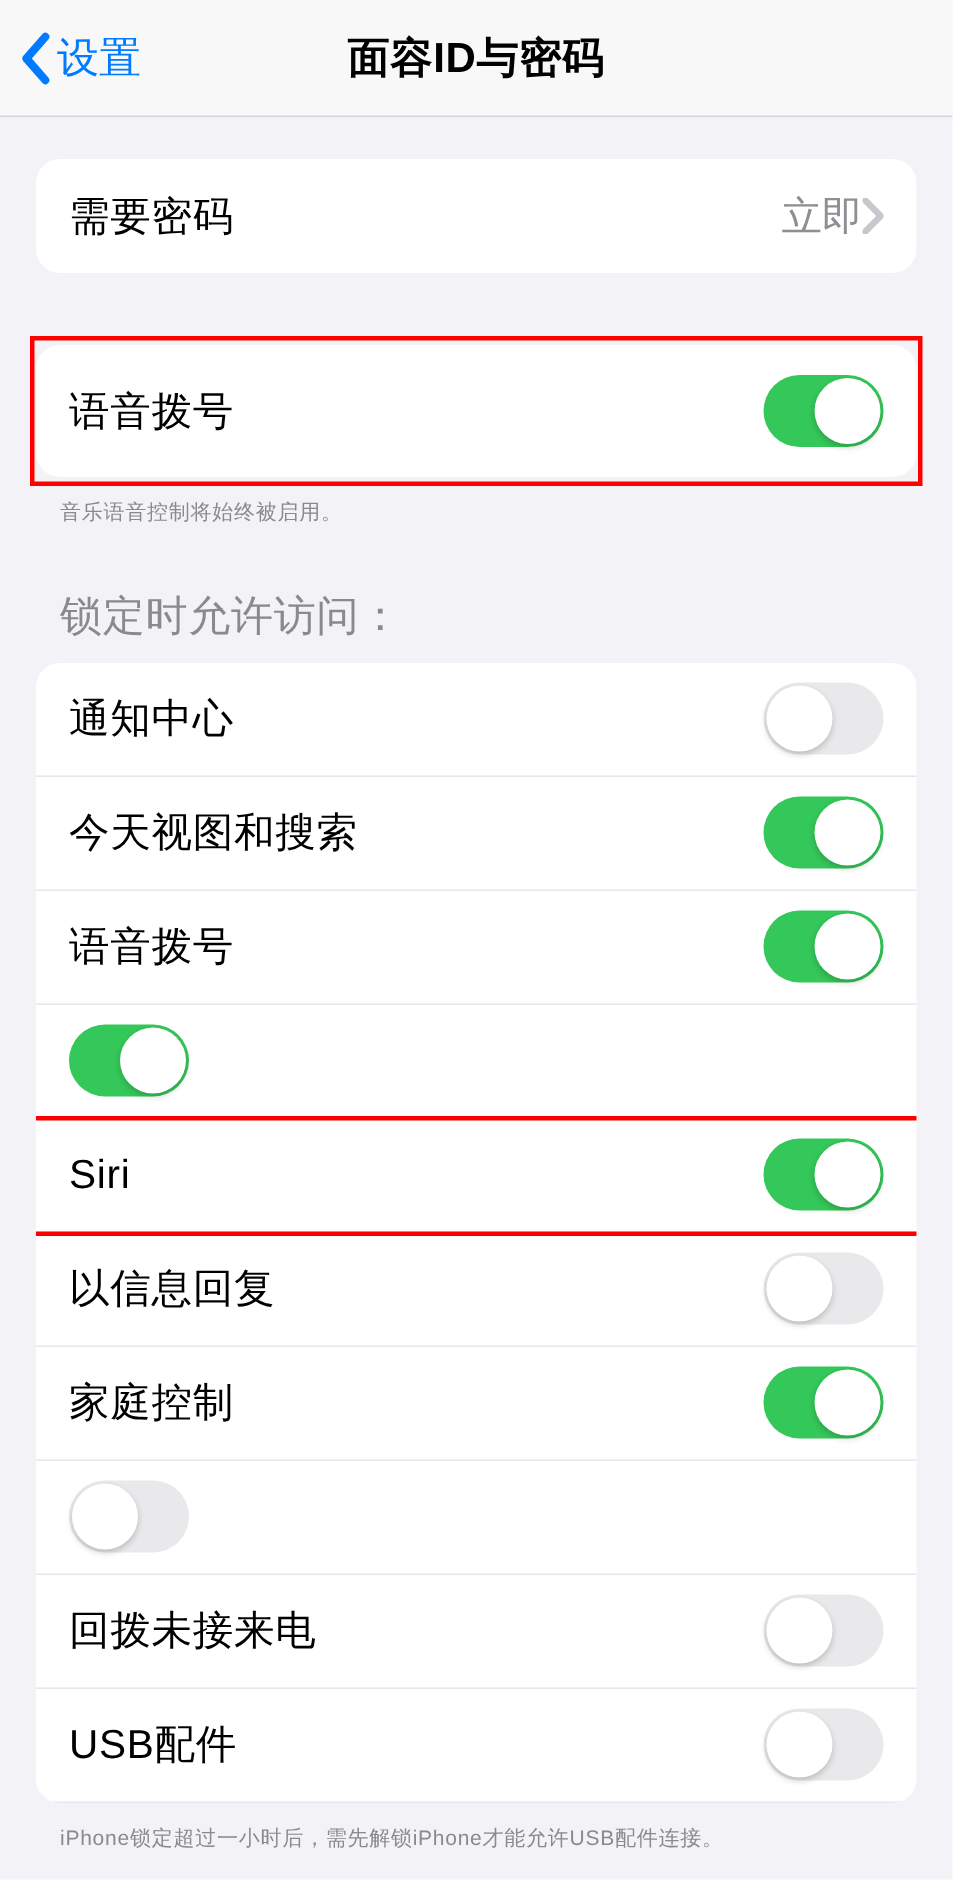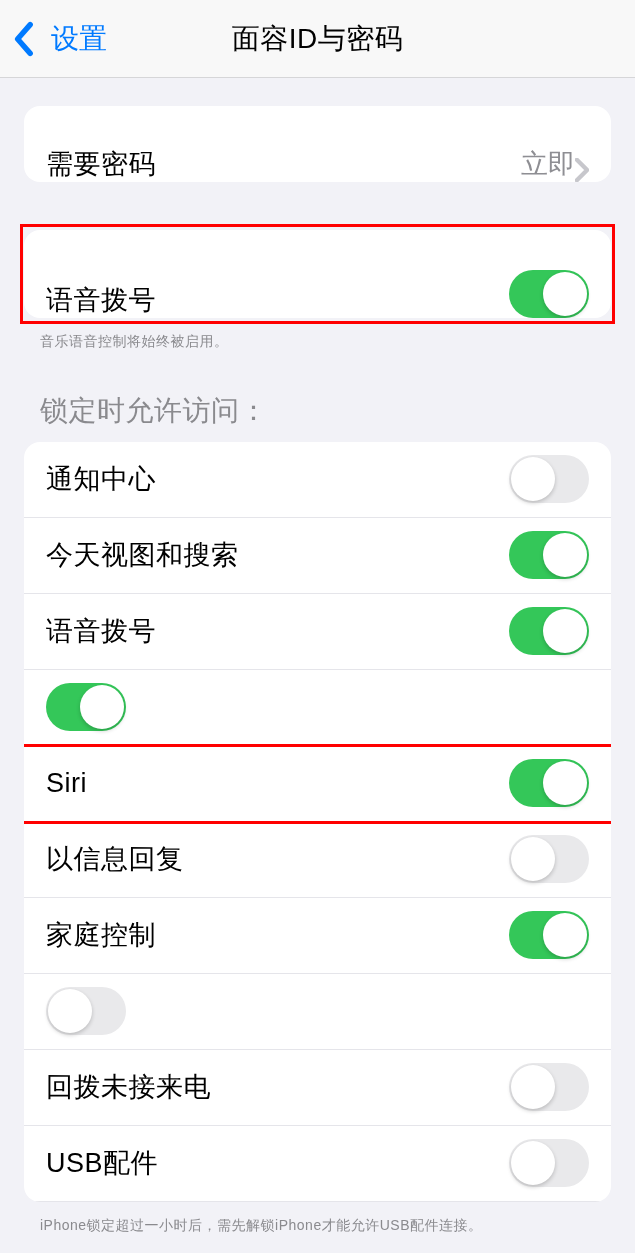--- a/index.html
+++ b/index.html
@@ -17,32 +17,32 @@
       display: flex;
       align-items: center;
       position: relative;
       padding: 0 12px;
     }
     .back-button {
       display: flex;
       align-items: center;
       color: #007aff;
       font-size: 28px;
-      gap: 17px;
+      gap: 4px;
     }
     .back-chevron {
       width: 22px;
       height: 36px;
     }
     .nav-title {
       position: absolute;
       left: 50%;
       transform: translateX(-50%);
       font-size: 28px;
-      font-weight: 400;
+      font-weight: 700;
       color: #000;
       letter-spacing: 0.5px;
     }
     .content {
       padding: 0 0 20px 0;
     }
     .group {
       margin-top: 28px;
     }
     .group-list {
@@ -52,21 +52,21 @@
       overflow: hidden;
     }
     .cell {
       display: flex;
       align-items: center;
       min-height: 76px;
       padding: 0 22px;
       border-bottom: 1px solid #e5e5ea;
       position: relative;
     }
-    .cell:last-child { border-bottom: none; align-items: flex-end; }
+    .cell:last-child { border-bottom: none; }
     .cell-label {
       flex: 1;
       font-size: 27px;
       color: #000;
       letter-spacing: 0.5px;
     }
     .cell-value {
       font-size: 27px;
       color: #8e8e93;
     }

